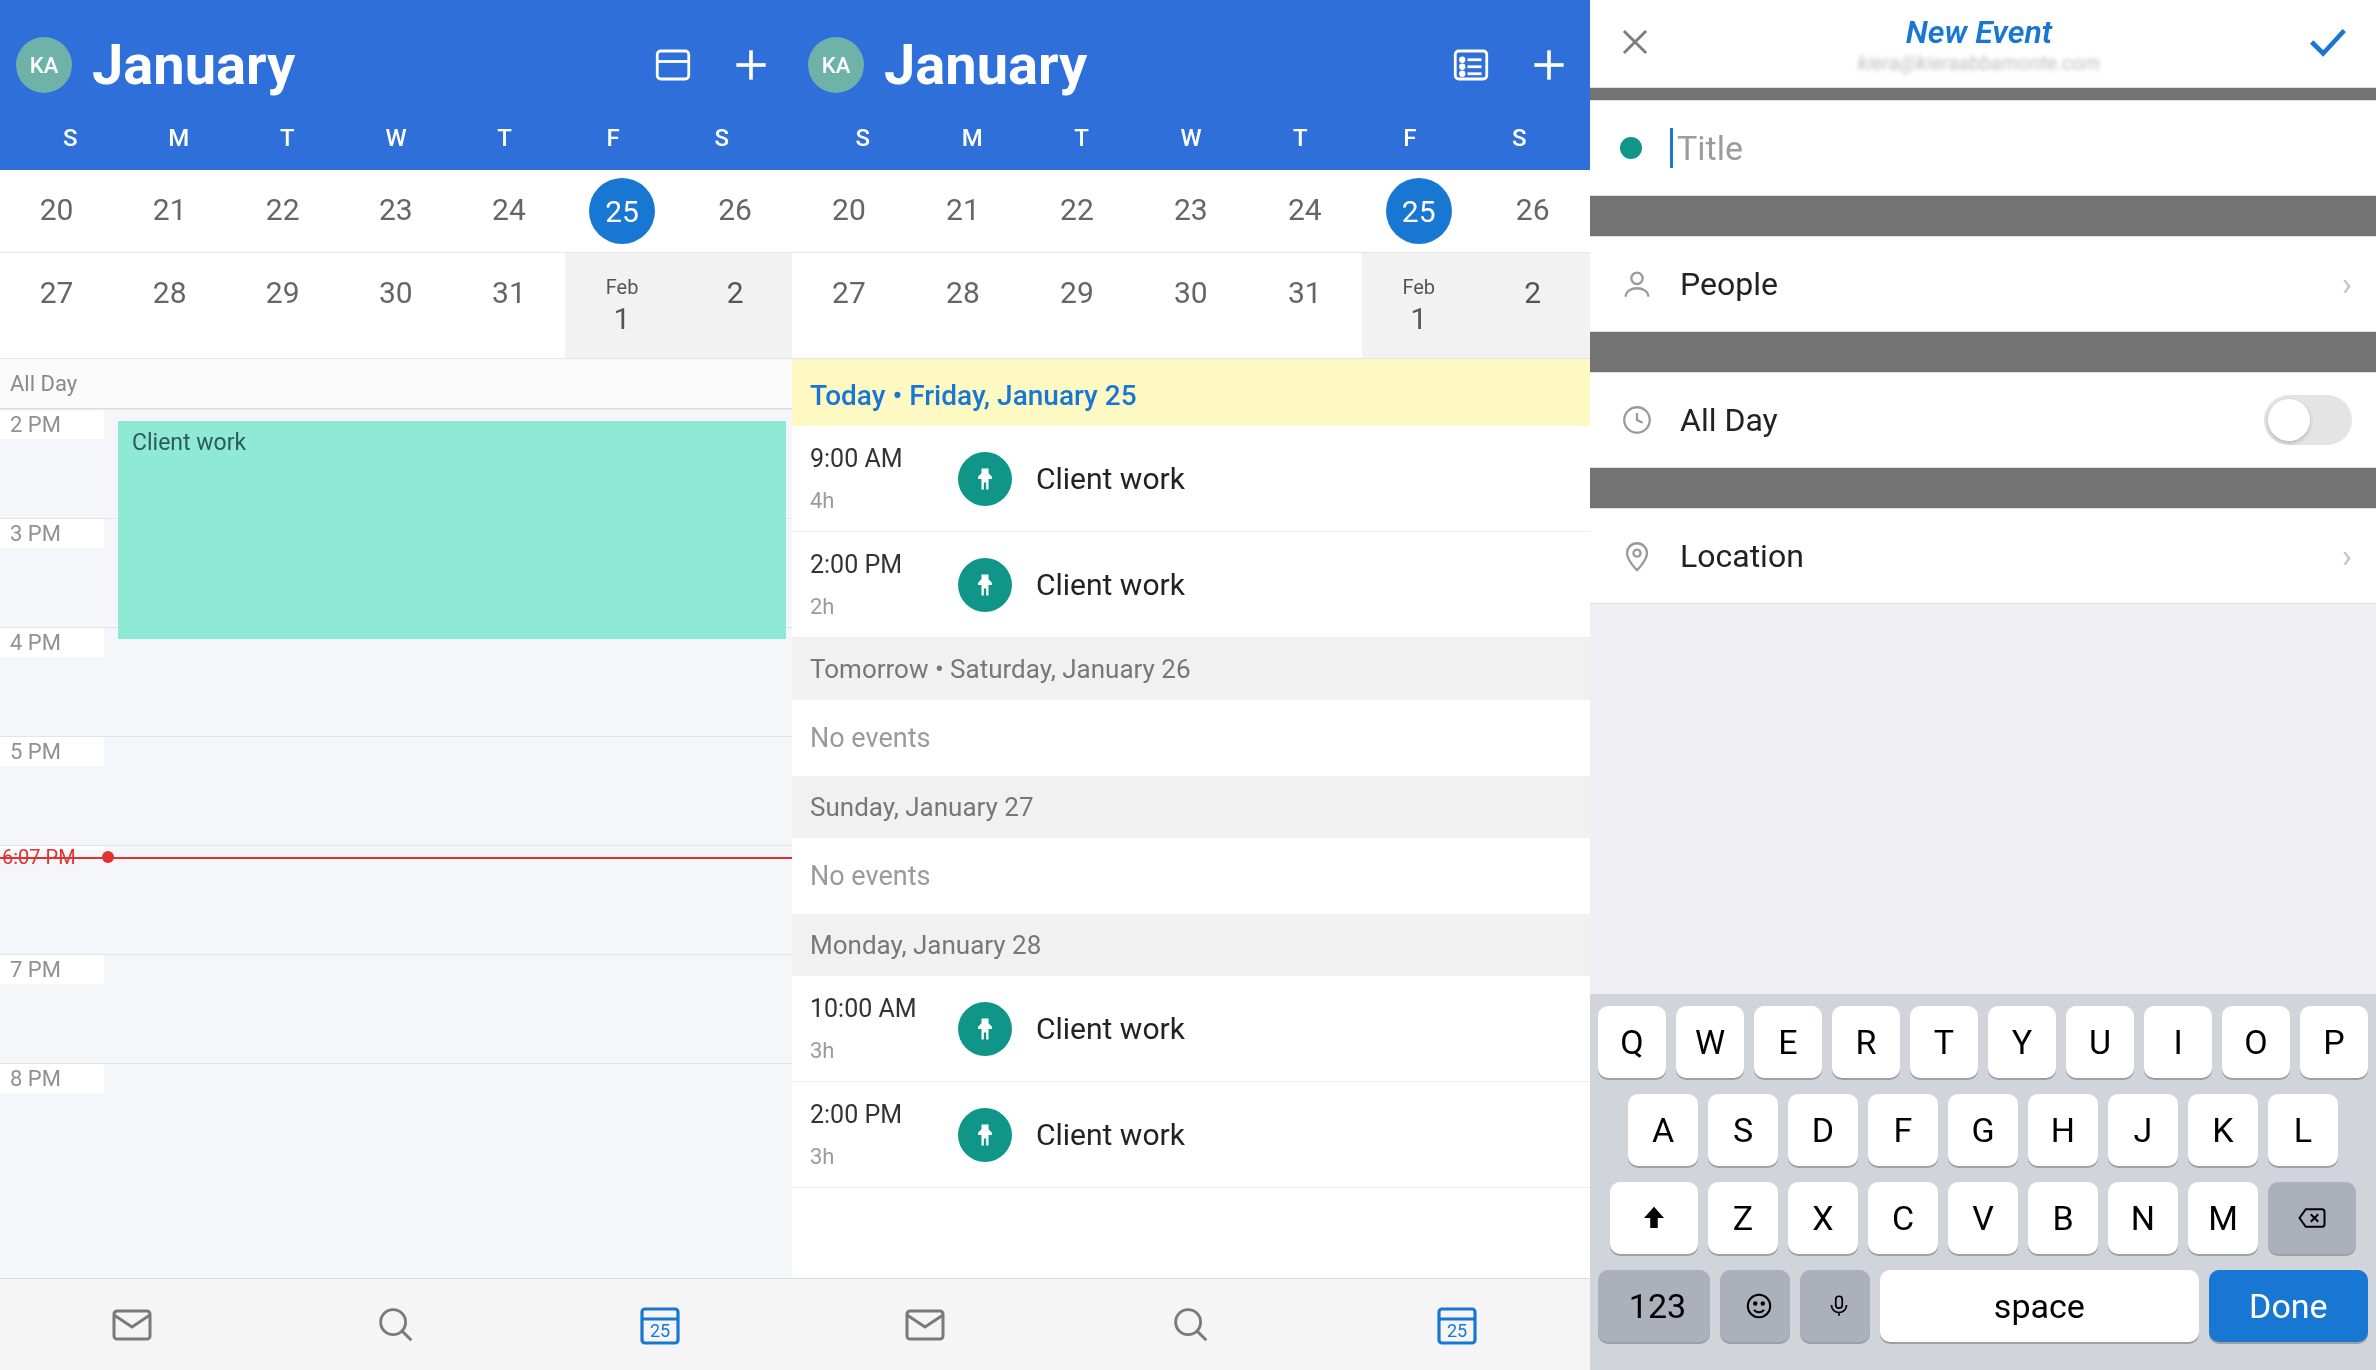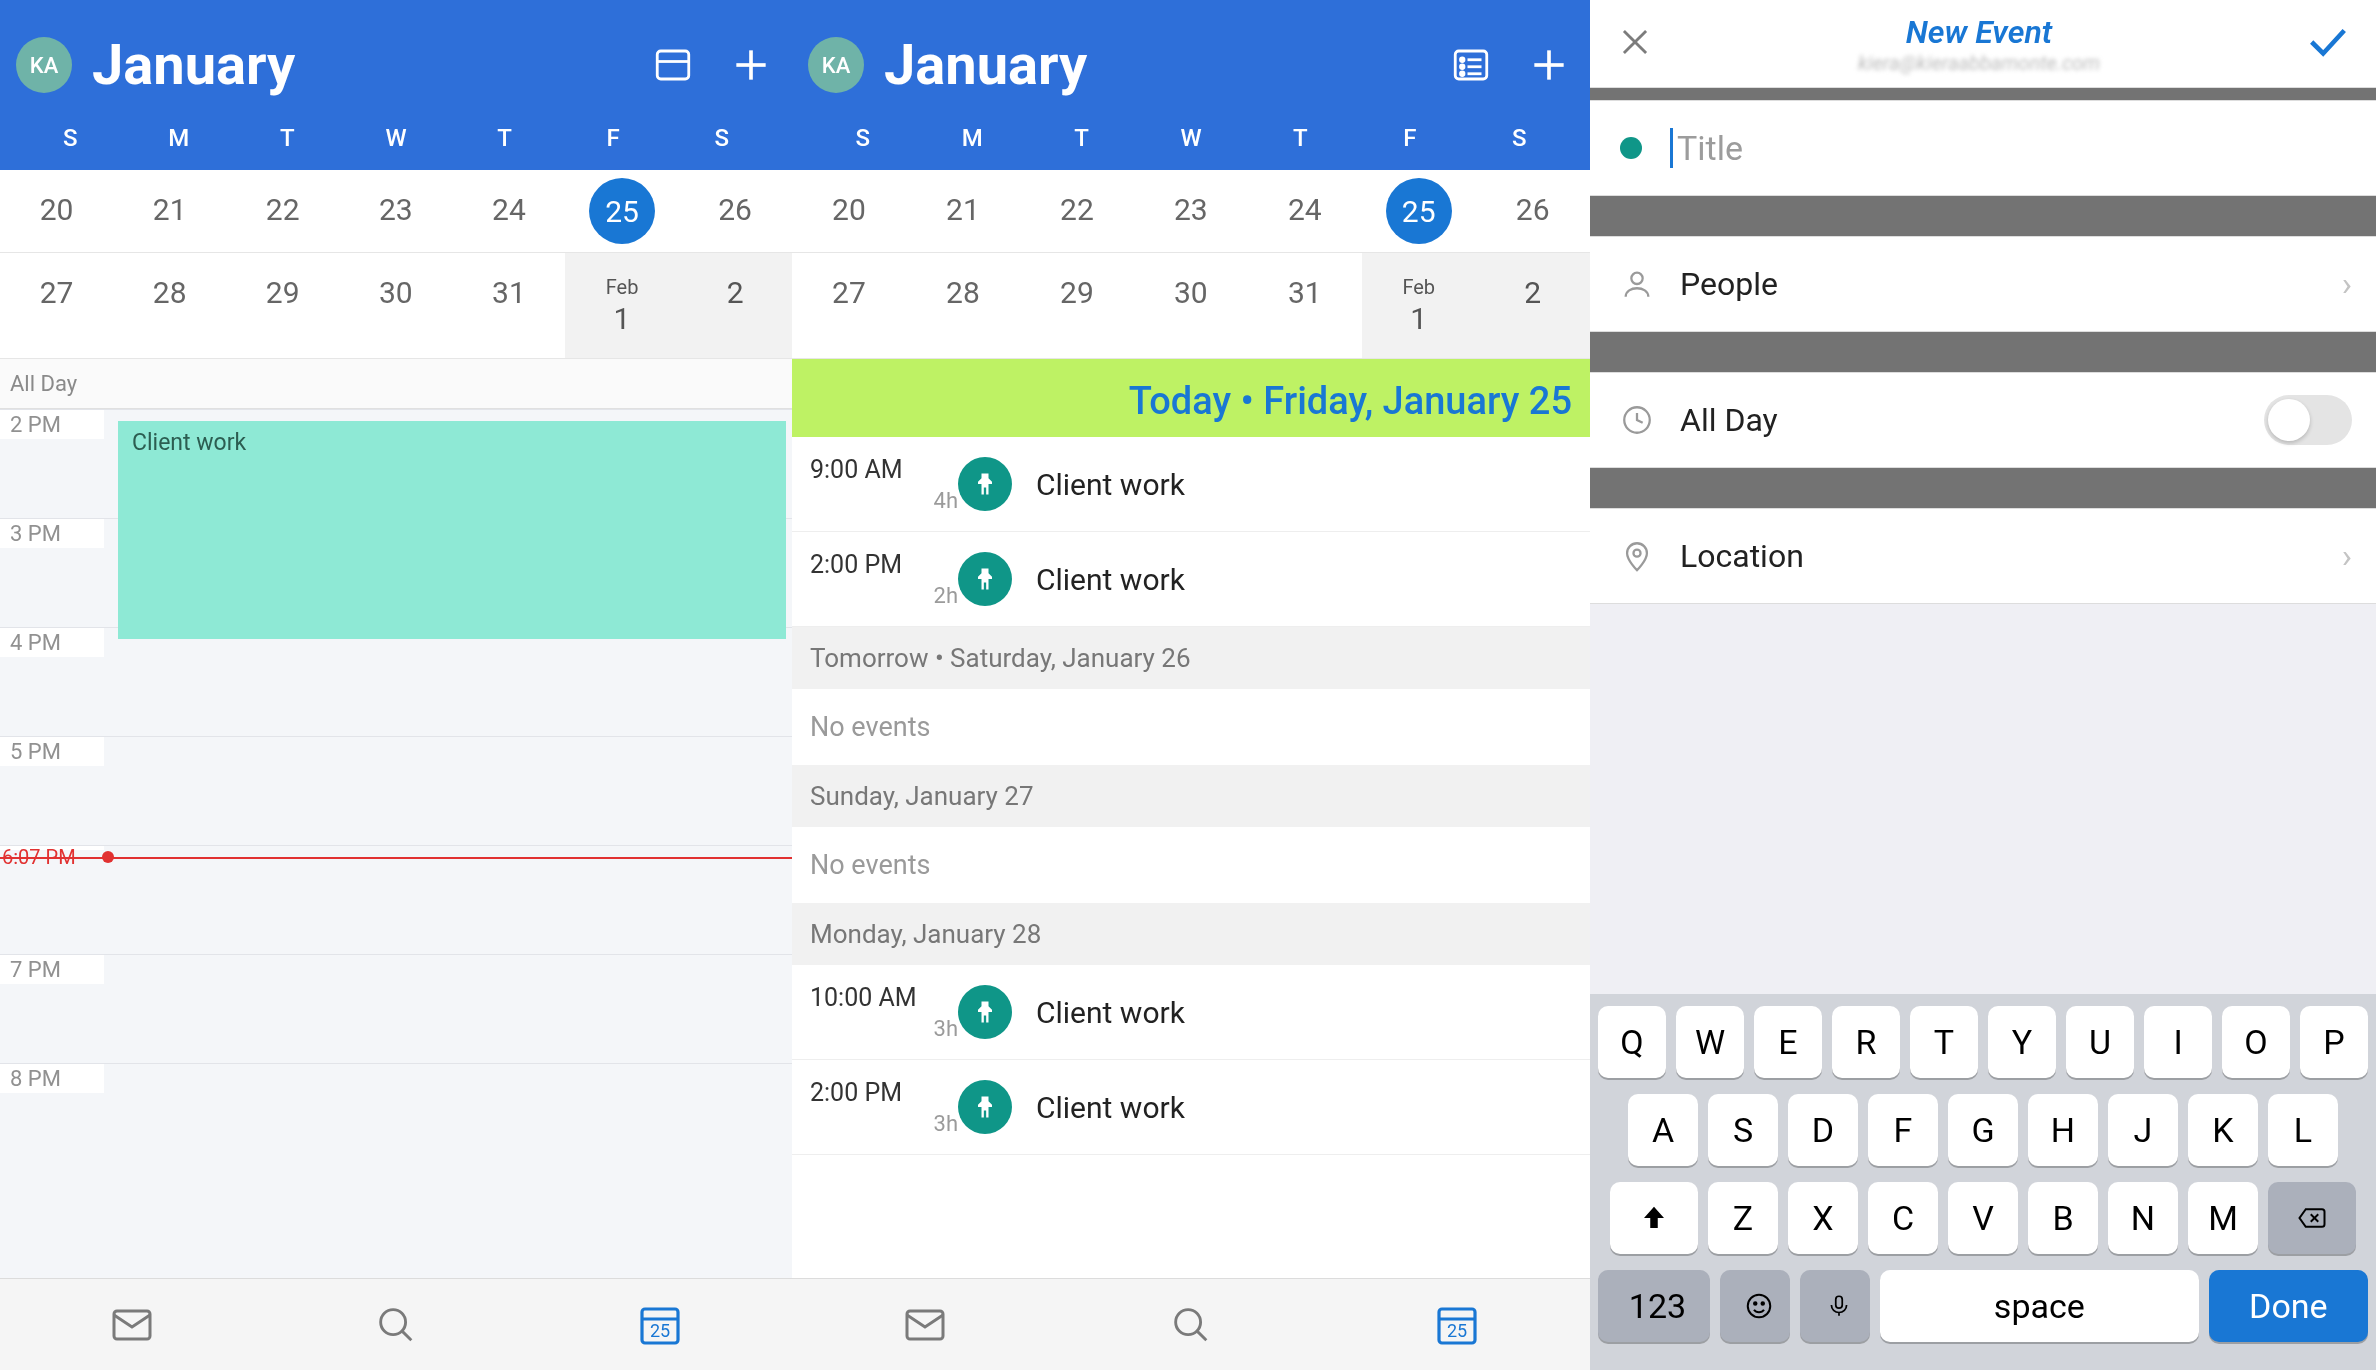--- a/index.html
+++ b/index.html
@@ -36,25 +36,25 @@
   .nowline { position:absolute; left:0; right:0; height:2px; background:#e13131; }
   .nowlabel { position:absolute; left:2px; font-size:20px; color:#e13131; transform: translateY(-50%); }
   .nowdot { position:absolute; width:12px; height:12px; border-radius:50%; background:#e13131; left:108px; transform:translate(-50%,-50%);}
 
   .tabbar { height:92px; background:#f5f5f5; border-top:1px solid #dcdcdc; display:flex; align-items:center; justify-content:space-around;}
   .tab { width:60px; height:60px; display:flex; align-items:center; justify-content:center; }
 
   
   .agenda { flex:1; overflow:hidden; background:#fff;}
   .agenda-section { background:#f1f1f1; padding: 16px 18px; font-size:26px; color:#777; }
-  .agenda-section.today { background:#bef264; color:#1977d4; font-weight:500; font-size:38px; padding:20px 18px 14px 18px;text-align:right;}
+  .agenda-section.today { background:#fef9c3; color:#1977d4; font-weight:500; font-size:28px; padding:20px 18px 14px 18px;}
   .ag-event { display:flex; align-items:center; padding: 18px 18px; border-bottom:1px solid #eee; }
   .ag-time { width:148px; }
   .ag-time .t1 { font-size:25px; color:#333; }
-  .ag-time .t2 { font-size:22px; color:#9b9b9b; margin-top:4px;text-align:right;}
+  .ag-time .t2 { font-size:22px; color:#9b9b9b; margin-top:15px;}
   .ag-dot { width:54px; height:54px; border-radius:50%; background:#0f9688; display:flex; align-items:center; justify-content:center; margin-right:24px;}
   .ag-title { font-size:30px; color:#222; }
   .noevent { padding: 22px 18px; font-size:27px; color:#9a9a9a; }
 
   
   .ne-header { height:88px; background:#fff; display:flex; align-items:center; justify-content:space-between; padding:0 26px; border-bottom:1px solid #ddd;font-style:italic;}
   .ne-title-wrap { text-align:center; }
   .ne-title { color:#1977d4; font-size:32px; font-weight:600;}
   .ne-sub { color:#bdbdbd; font-size:20px; filter: blur(2px);}
   .ne-body { background:#737373; }

